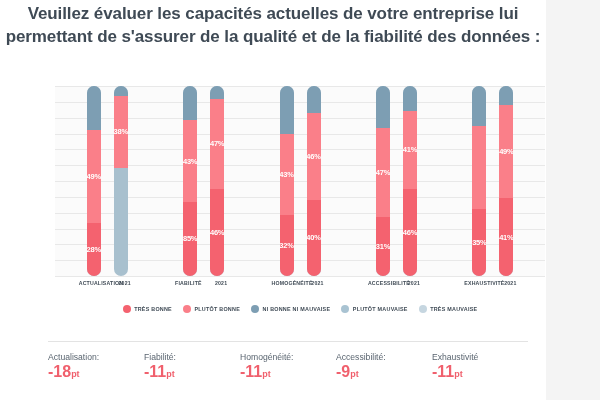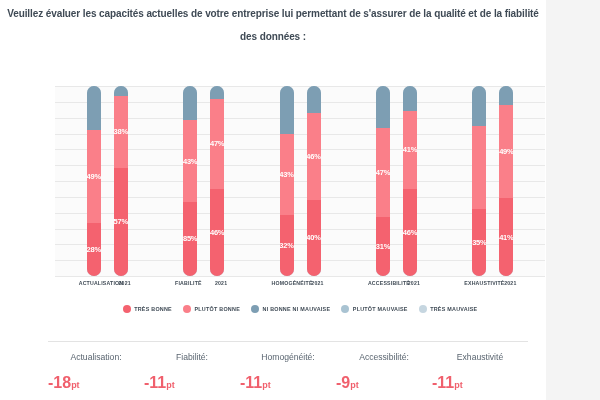--- a/index.html
+++ b/index.html
@@ -19,21 +19,21 @@
     position: absolute;
     left: 0; top: 0;
     width: 546px; height: 400px;
     background: #ffffff;
   }
   #title {
     position: absolute;
     left: 0; top: 2px;
     width: 546px;
     text-align: center;
-    font-size: 10px;
+    font-size: 17px;
     line-height: 23px;
     font-weight: 700;
     color: #3f4a55;
     letter-spacing: -0.1px;
   }
   
   #plot-wrap {
     position: absolute;
     left: 55px; top: 86px;
     width: 490px; height: 190px;
@@ -150,22 +150,21 @@
     width: 480px; height: 44px;
     display: flex;
   }
   .stat {
     flex: 1 1 0;
   }
   .stat-label {
     font-size: 8.6px;
     color: #5a6570;
     white-space: nowrap;
-    margin-bottom: 13px;
-    text-align: center;
+    margin-bottom: 2px;
   }
   .stat-value {
     font-size: 16px;
     font-weight: 700;
     color: #f0606d;
     white-space: nowrap;
     line-height: 1;
   }
   .stat-unit {
     font-size: 9px;
@@ -206,23 +205,20 @@
               </div>
               <div class="seg" style="height: 28%; background: rgb(244, 98, 111);">
                 <span class="seg-label">28%</span>
               </div>
             </div>
             <div class="bar">
               <div class="seg" style="height: 5%; background: rgb(125, 158, 179);"></div>
               <div class="seg" style="height: 38%; background: rgb(250, 127, 137);">
                 <span class="seg-label">38%</span>
               </div>
-              <div class="seg" style="height: 57%; background: rgb(244, 98, 111);">
-                <span class="seg-label">57%</span>
-              </div>
             </div>
           </div>
           <div class="group">
             <div class="bar">
               <div class="seg" style="height: 18%; background: rgb(125, 158, 179);"></div>
               <div class="seg" style="height: 43%; background: rgb(250, 127, 137);">
                 <span class="seg-label">43%</span>
               </div>
               <div class="seg" style="height: 39%; background: rgb(244, 98, 111);">
                 <span class="seg-label">85%</span>

